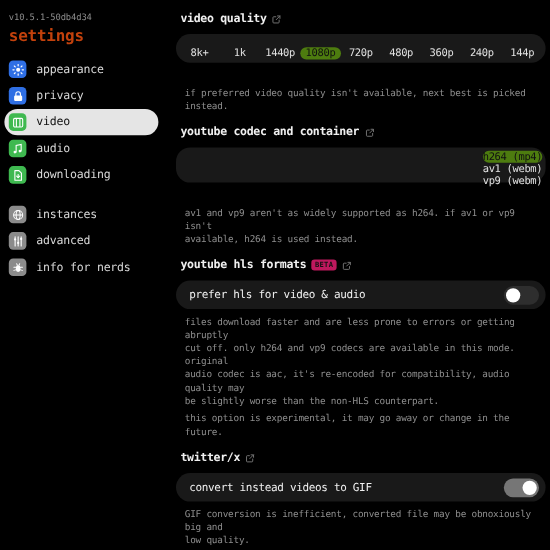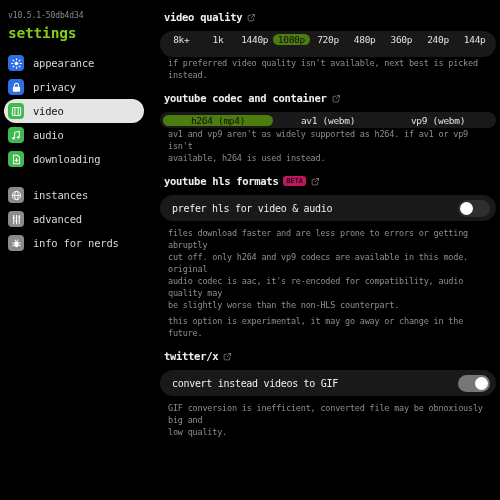--- a/index.html
+++ b/index.html
@@ -24,21 +24,21 @@
     font-size: 8px;
     color: #8b8b8b;
     letter-spacing: -0.1px;
     padding-left: 8px;
     margin-bottom: 4px;
     line-height: 10px;
   }
   .settings-title {
     font-size: 14.5px;
     font-weight: bold;
-    color: #84cc16;
+    color: #c2410c;
     padding-left: 8px;
     letter-spacing: -0.2px;
     margin-bottom: 10px;
     line-height: 16px;
   }
   .nav-list { display: flex; flex-direction: column; }
   .nav-item {
     display: flex;
     align-items: center;
     gap: 9px;
@@ -101,41 +101,41 @@
   }
   .link-icon { opacity: 0.55; display: inline-flex; align-items: center; }
 
   
   .seg {
     display: flex;
     background: #191919;
     border-radius: 13px;
     padding: 3px;
     height: 26px;
-    align-items: flex-start;
-    margin-bottom: 0;
+    align-items: flex-end;
+    margin-bottom: 22px;
   }
   .seg-item {
     flex: 1 1 0;
     display: flex;
     align-items: center;
     justify-content: center;
     font-size: 9.5px;
     color: #e0e0e0;
     border-radius: 10px;
     cursor: pointer;
     letter-spacing: -0.3px;
     white-space: nowrap;
   }
   .seg-item.selected {
     background: #4d7c0f;
     color: #111111;
     font-weight: 500;
   }
-  .seg.codec { height: 16px; }
+  .seg.codec { height: 32px; flex-direction: column; }
   .seg.codec .seg-item { font-size: 9.5px; }
 
   .hint {
     font-size: 8.5px;
     color: #8e8e8e;
     line-height: 12px;
     letter-spacing: -0.2px;
     margin: 0 0 10px 8px;
     white-space: pre-wrap;
   }

